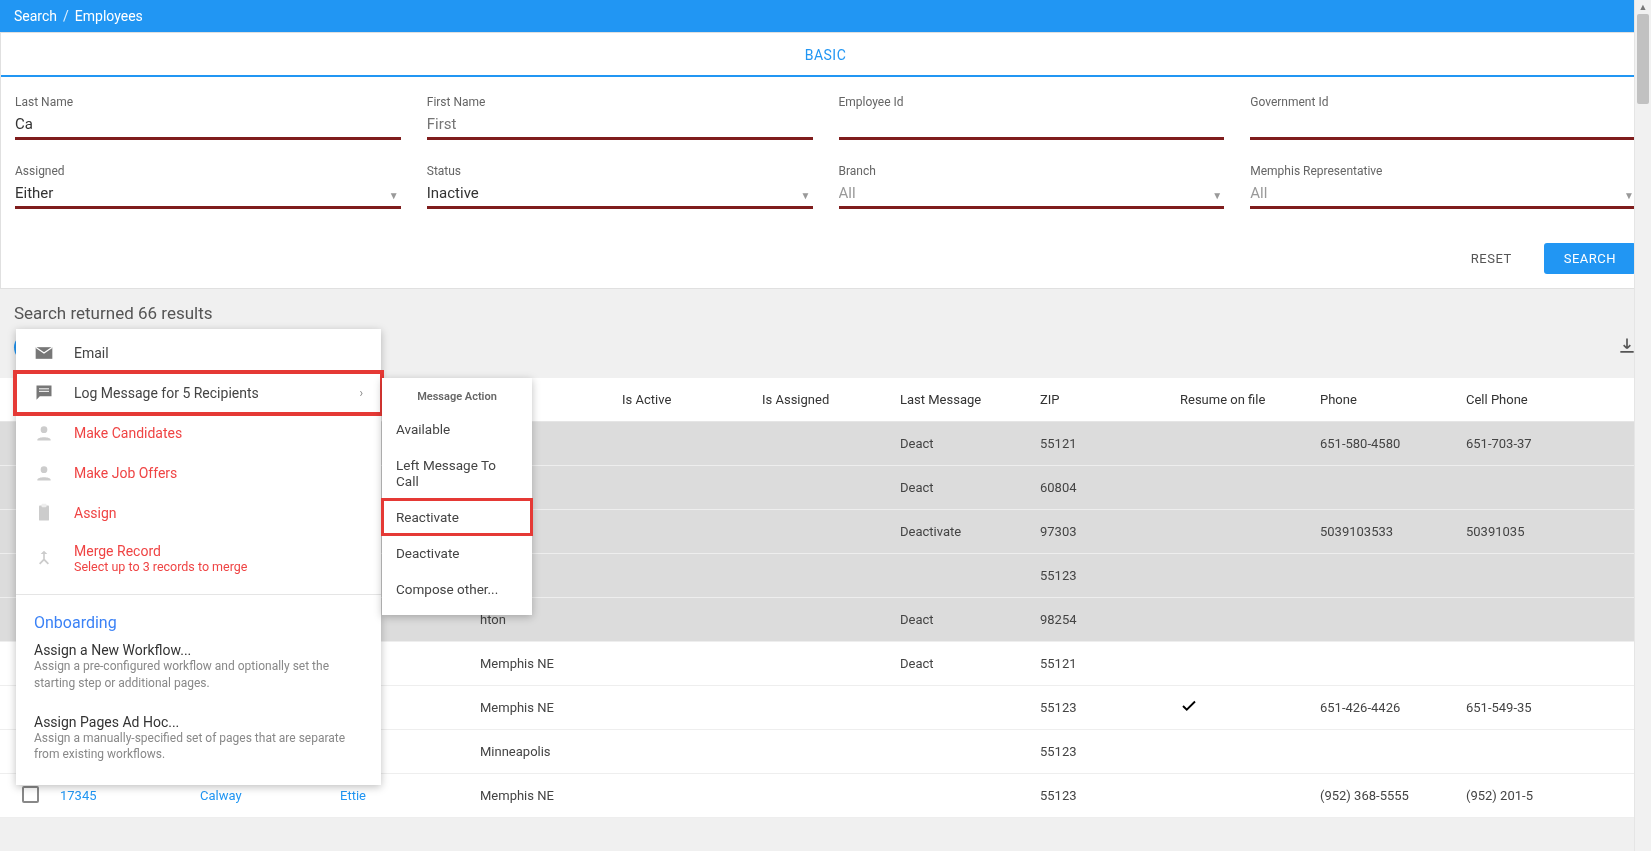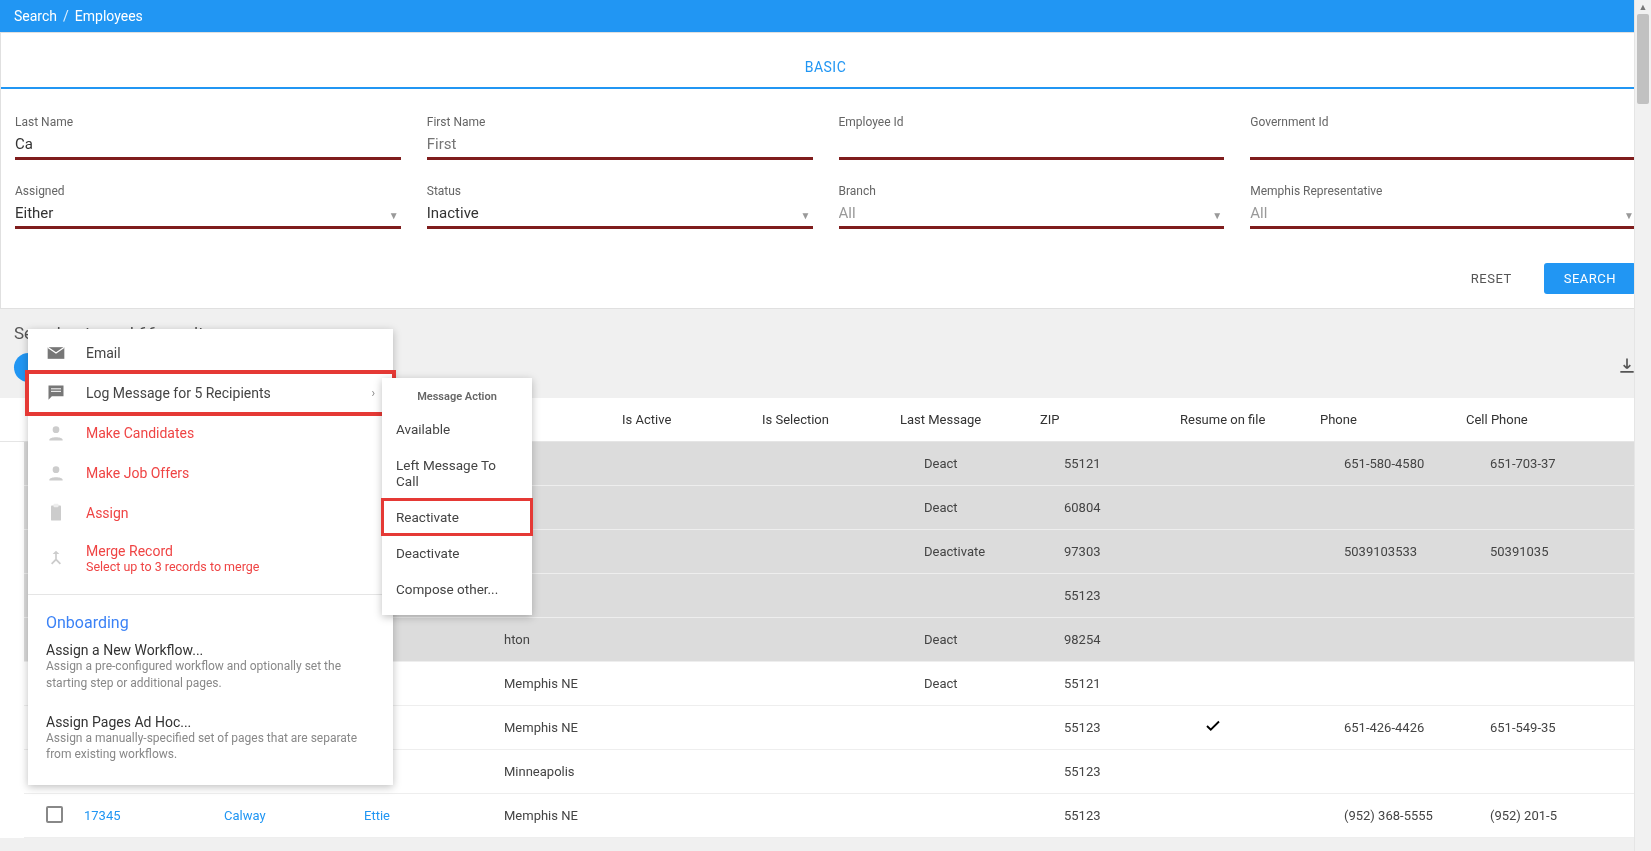--- a/index.html
+++ b/index.html
@@ -4,26 +4,26 @@
 <style>
   * { box-sizing: border-box; margin: 0; padding: 0; font-family: -apple-system, BlinkMacSystemFont, "Segoe UI", Roboto, Arial, sans-serif; }
   body { background: #f0f0f0; font-size: 14px; color: #333; width: 1651px; overflow: hidden; }
 
   .topbar { background: #2196f3; color: #fff; height: 32px; display: flex; align-items: center; padding: 0 14px; font-size: 14px; }
   .topbar .sep { margin: 0 6px; opacity: .85; }
   .topbar a { color: #fff; text-decoration: none; }
 
   .panel { background: #fff; border: 1px solid #e0e0e0; margin: 0; }
 
-  .tabs { display: flex; height: 44px; margin-top: 12px; }
+  .tabs { display: flex; height: 44px; }
   .tabs .tab { flex: 1; text-align: center; line-height: 44px; font-size: 14px; color: #777; letter-spacing: .5px; cursor: pointer; }
   .tabs .tab.active { color: #2196f3; border-bottom: 2px solid #2196f3; }
 
   .filters { padding: 10px 14px 16px; }
-  .filters-grid { display: flex; gap: 26px; margin-top: 16px; }
+  .filters-grid { display: flex; gap: 26px; margin-top: 8px; }
   .field { flex: 1; position: relative; }
   .field-label { font-size: 12px; color: #656565; margin-bottom: 3px; }
   .field-input { width: 100%; border: none; border-bottom: 3px solid #7f1d1d; padding: 3px 0 4px; font-size: 15px; color: #333; background: transparent; outline: none; }
   .field-input.placeholder { color: #999; }
   .field-caret { position: absolute; right: 2px; bottom: 8px; color: #999; font-size: 10px; pointer-events: none; }
 
   .button-row { display: flex; justify-content: flex-end; gap: 12px; padding: 18px 14px 14px; }
   .btn { border: none; font-size: 13px; padding: 8px 20px; border-radius: 3px; cursor: pointer; letter-spacing: .5px; }
   .btn-flat { background: transparent; color: #555; }
   .btn-primary { background: #2196f3; color: #fff; }
@@ -42,29 +42,29 @@
   .cell.ln { width: 140px; }
   .cell.fn { width: 140px; }
   .cell.br { width: 142px; }
   .cell.act { width: 140px; }
   .cell.asn { width: 138px; }
   .cell.msg { width: 140px; }
   .cell.zip { width: 140px; }
   .cell.res { width: 140px; text-align: left; }
   .cell.ph { width: 146px; }
   .cell.cp { flex: 1; }
-  .trow { display: flex; align-items: center; height: 44px; border-bottom: 1px solid #eee; font-size: 13px; color: #444; margin-left: 24px; }
+  .trow { display: flex; align-items: center; height: 44px; border-bottom: 1px solid #eee; font-size: 13px; color: #444; }
   .trow.sel { background: #dcdcdc; }
   .trow .link { color: #2196f3; cursor: pointer; }
   .trow .cell.res svg { width:18px; height:18px; }
   .chkbox { width: 17px; height: 17px; border: 2px solid #888; border-radius: 2px; display:inline-block; }
 
   
   .menu { position: absolute; background: #fff; box-shadow: 0 2px 8px rgba(0,0,0,.25); font-size: 14px; color: #444; z-index: 20; }
-  .menu1 { left: 16px; top: 329px; width: 365px; padding: 4px 0 16px; margin-left: 12px; }
+  .menu1 { left: 16px; top: 329px; width: 365px; padding: 4px 0 16px; }
   .menu-item { display: flex; align-items: center; padding: 10px 18px; gap: 18px; cursor: pointer; }
   .menu-item .micon { width: 22px; text-align: center; color: #888; }
   .menu-item .micon svg { width: 20px; height: 20px; display: block; }
   .menu-item.disabled { color: #ef4444; }
   .menu-item .chev { margin-left: auto; color: #888; font-size: 12px; }
   .menu-item.hl { background: #fff; }
   .redbox { outline: 4px solid #e53935; outline-offset: -1px; }
   .menu-divider { border-top: 1px solid #e5e5e5; margin: 10px 0; }
   .menu-section-title { font-size: 16px; color: #3b82f6; padding: 8px 18px 4px; }
   .menu-section-item { padding: 6px 18px; cursor: pointer; }
@@ -160,21 +160,21 @@
 </div>
 
 <div class="table">
   <div class="thead">
     <div class="cell chk"></div>
     <div class="cell id"></div>
     <div class="cell ln"></div>
     <div class="cell fn">ame</div>
     <div class="cell br">Branch</div>
     <div class="cell act">Is Active</div>
-    <div class="cell asn">Is Selection</div>
+    <div class="cell asn">Is Assigned</div>
     <div class="cell msg">Last Message</div>
     <div class="cell zip">ZIP</div>
     <div class="cell res">Resume on file</div>
     <div class="cell ph">Phone</div>
     <div class="cell cp">Cell Phone</div>
   </div>
   <div id="tbody">
       <div class="trow sel">
         <div class="cell chk"></div>
         <div class="cell id"></div>

